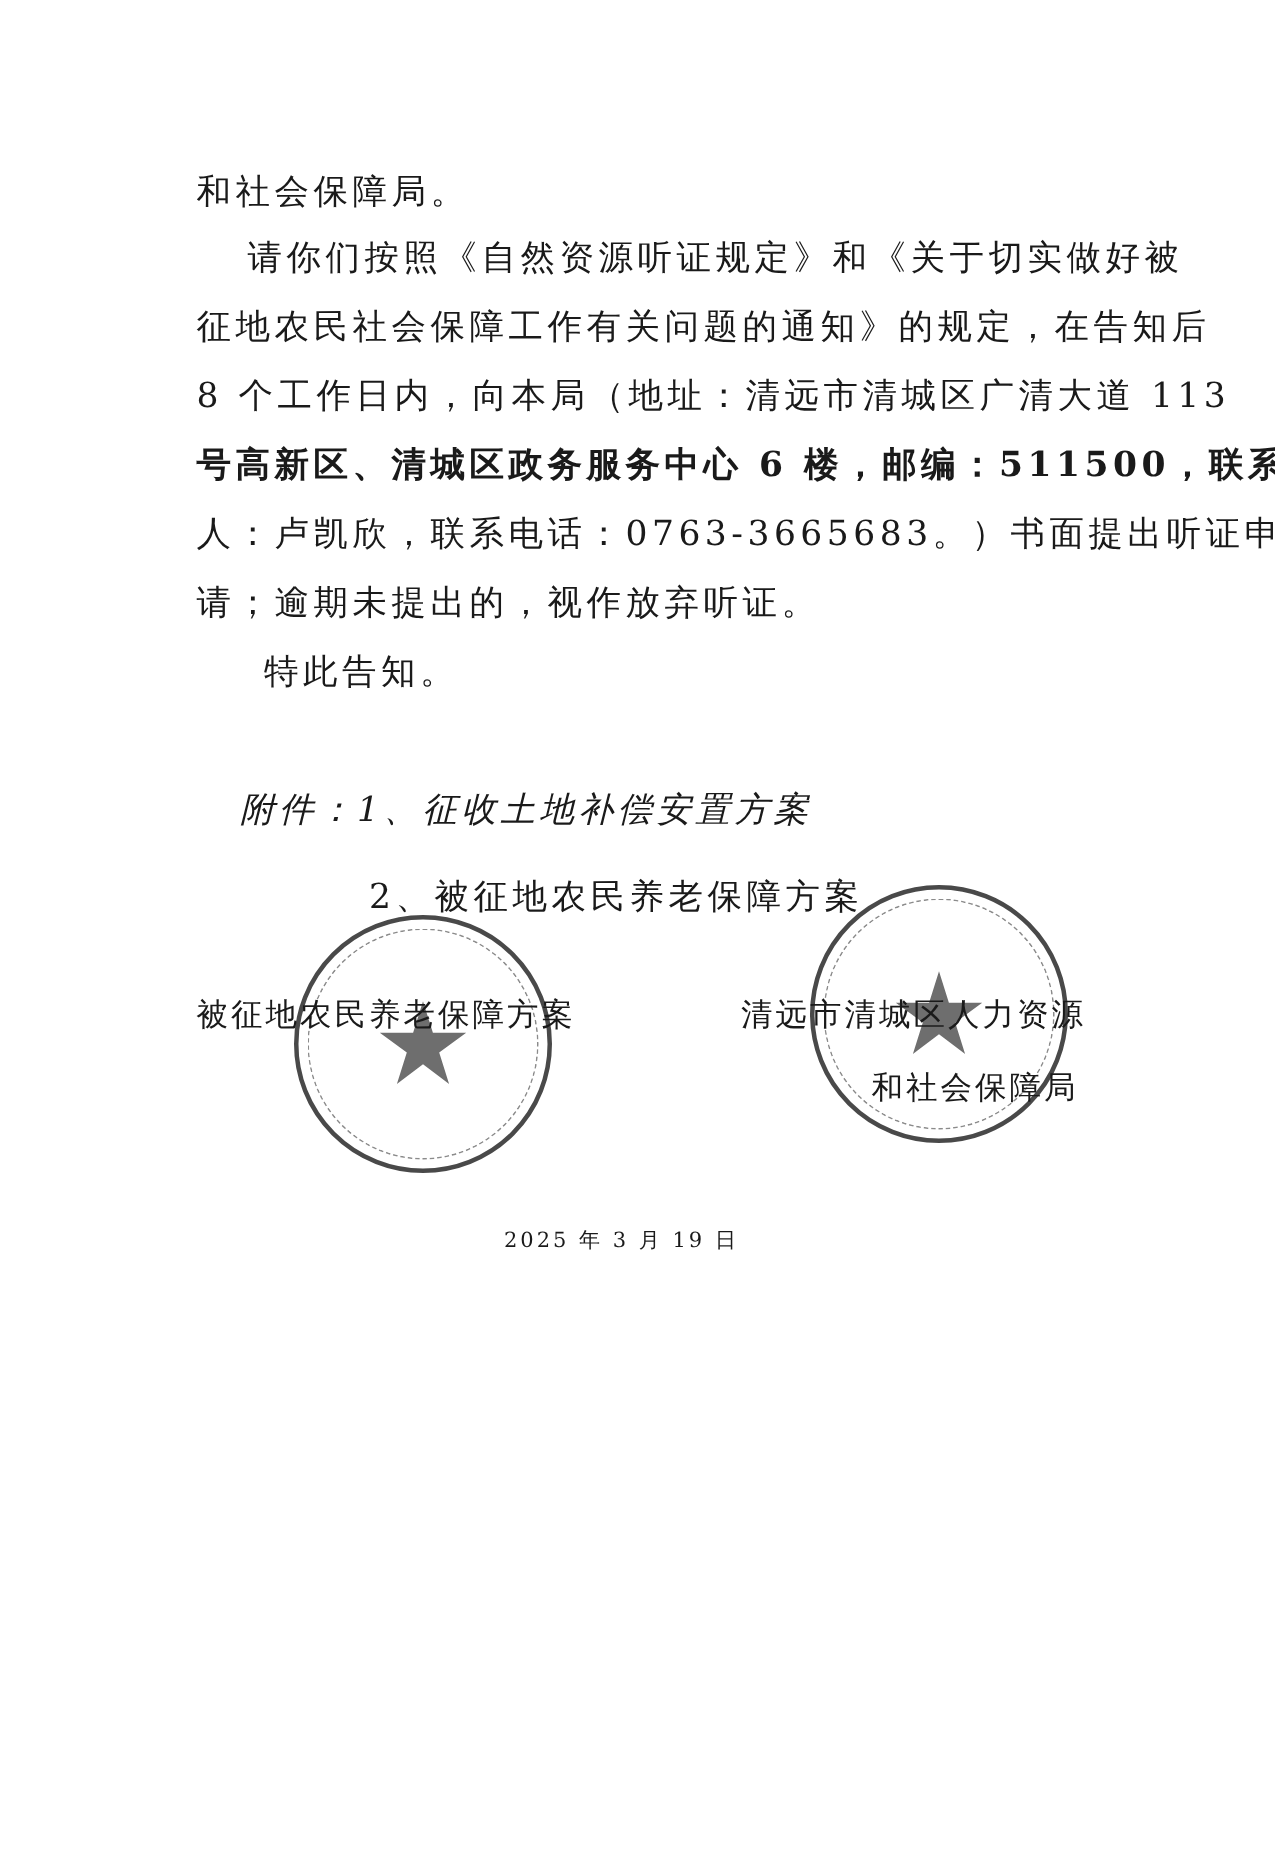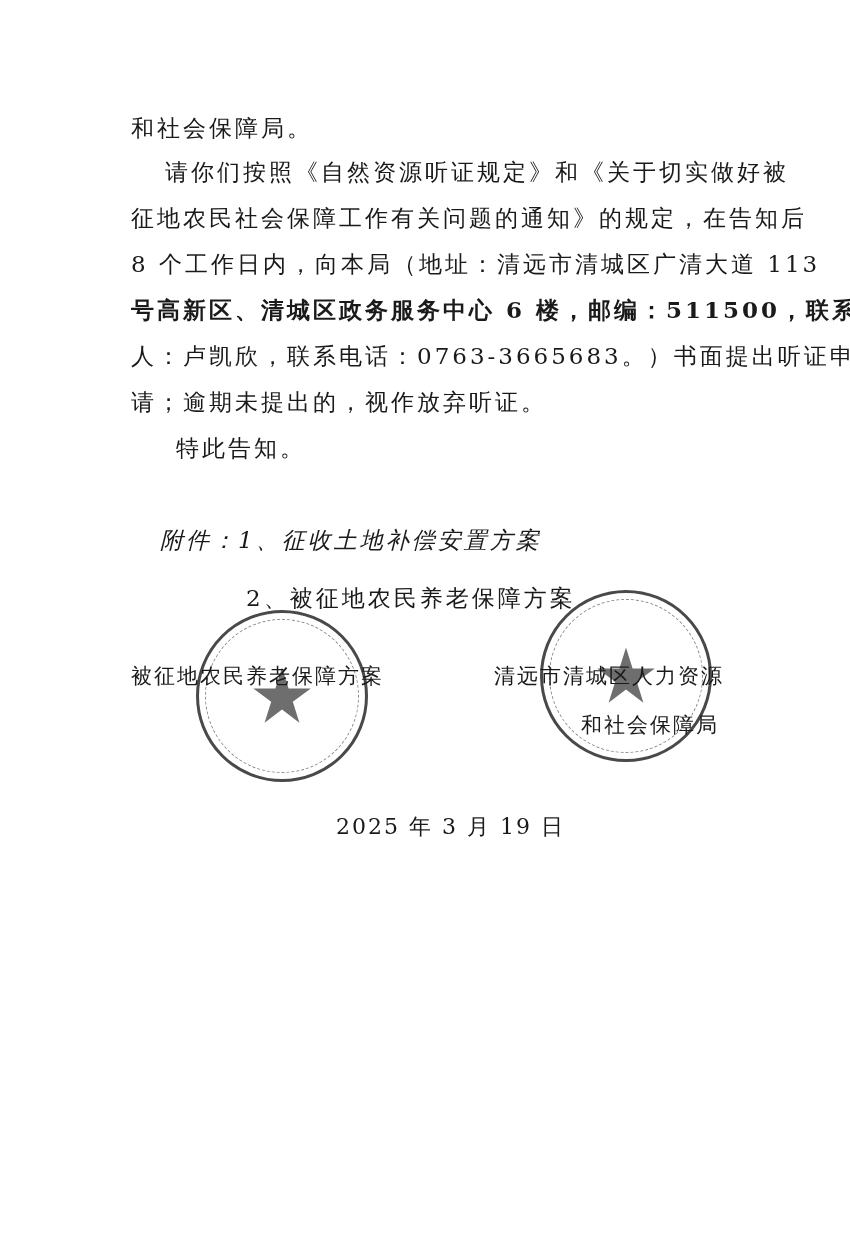--- a/index.html
+++ b/index.html
@@ -79,15 +79,15 @@
     <div class="inner"></div>
     <svg width="60" height="58" viewBox="0 0 100 95">
       <polygon points="50,0 61,35 98,35 68,57 79,92 50,70 21,92 32,57 2,35 39,35" fill="#555"></polygon>
     </svg>
   </div>
 
   <div class="sig" style="left:131px; top:662px;">被征地农民养老保障方案</div>
   <div class="sig" style="left:494px; top:662px;">清远市清城区人力资源</div>
   <div class="sig" style="left:540px; top:711px;margin-left:41px;">和社会保障局</div>
 
-  <div class="line" style="left:336px; top:812px; font-size:22px; letter-spacing:2px;">2025 年 3 月 19 日</div>
+  <div class="line" style="left:336px; top:812px; font-size:14px; letter-spacing:2px;">2025 年 3 月 19 日</div>
 
 </div>
 
 </body></html>

